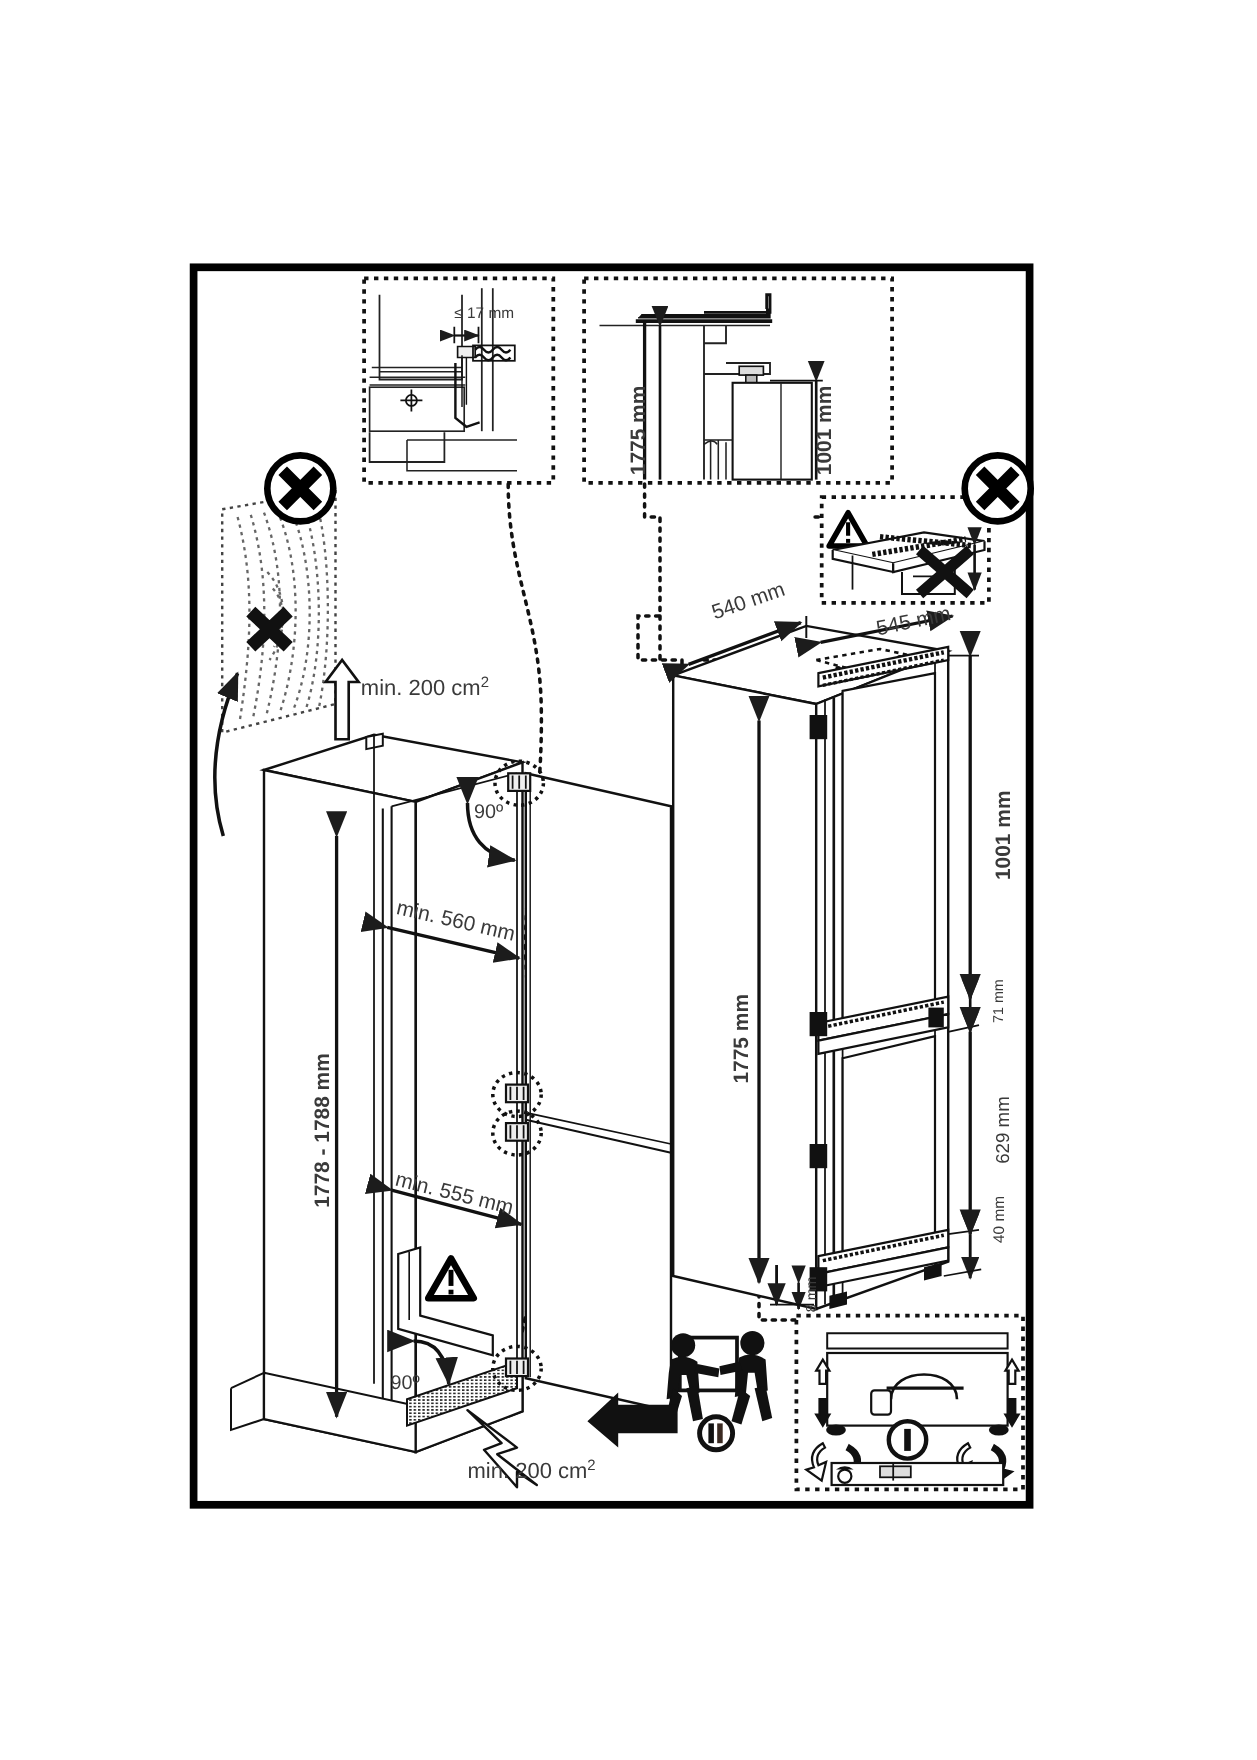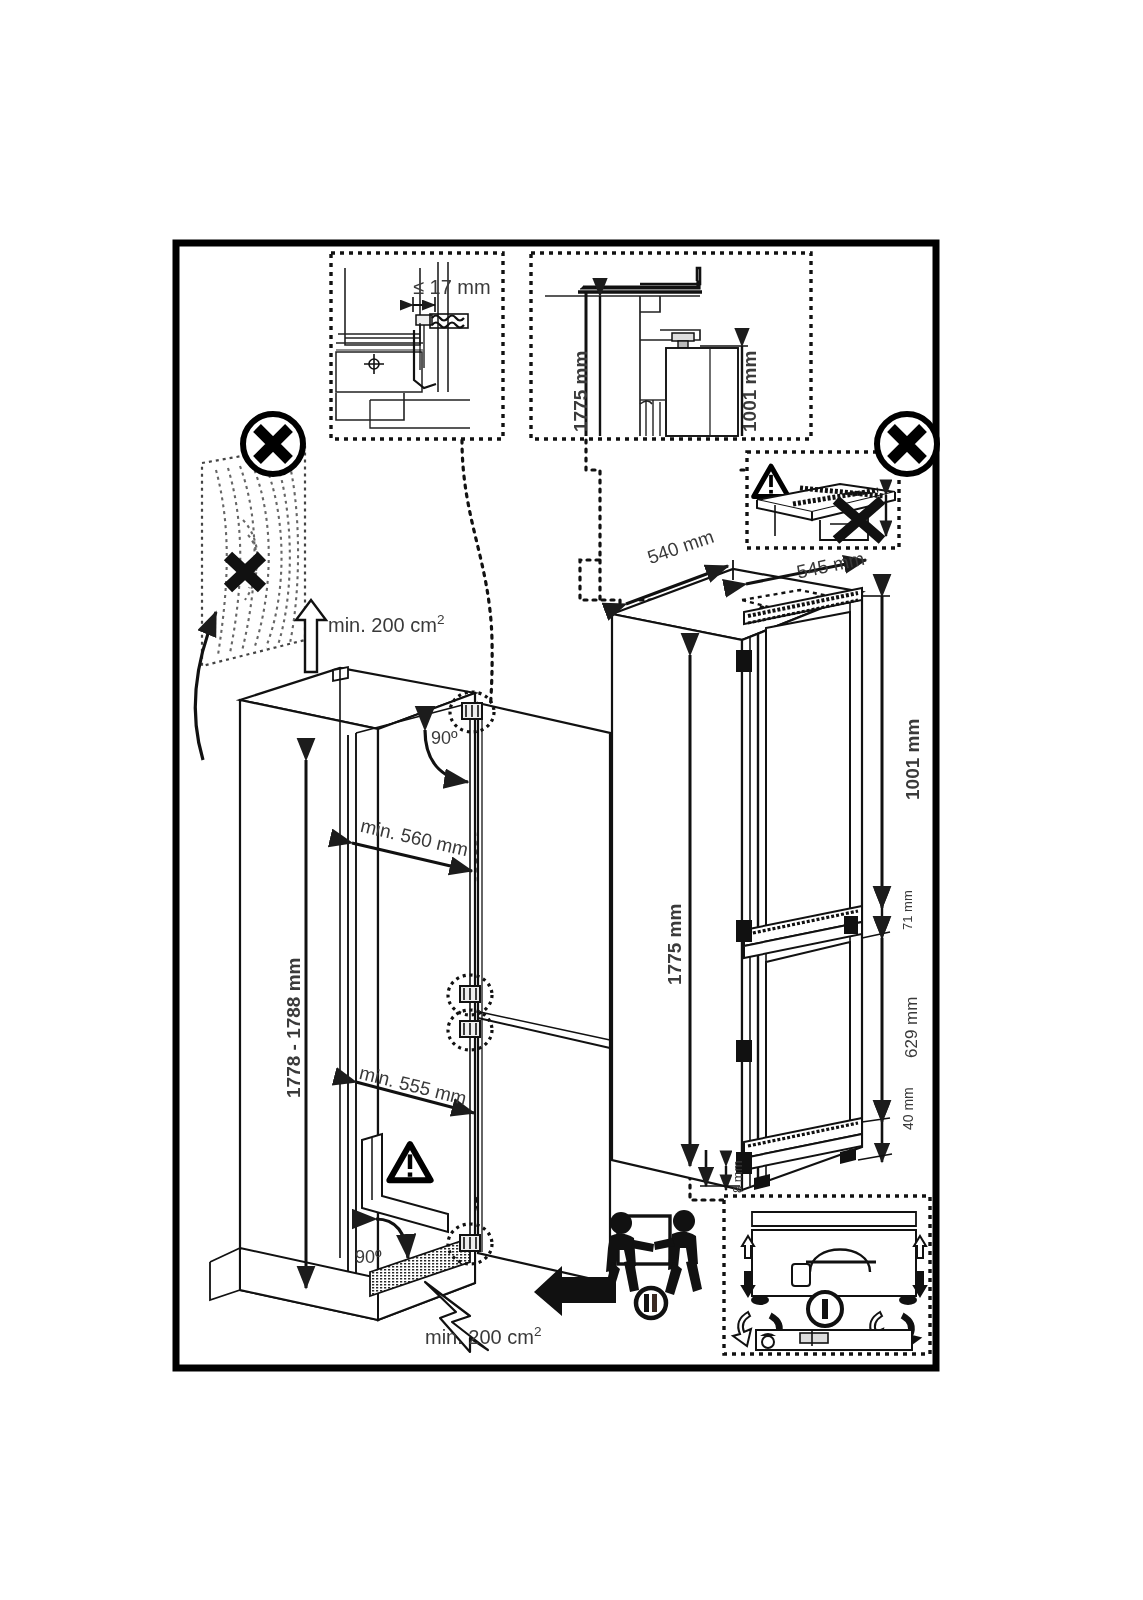--- a/index.html
+++ b/index.html
@@ -393,21 +393,21 @@
 
     <rect x="756" y="1330" width="156" height="20" fill="#ffffff" stroke="#111" stroke-width="2"></rect>
     <rect x="800" y="1333" width="28" height="10" fill="#ddd" stroke="#111" stroke-width="1.6"></rect>
     <path d="M812 1330 L812 1346" stroke="#111" stroke-width="1.6"></path>
     <circle cx="768" cy="1342" r="6" fill="none" stroke="#111" stroke-width="2"></circle>
     <path d="M760 1336 q8,-6 16,0" fill="#111"></path>
   </g>
 </svg>
 </div>
 
-<div class="lbl" style="left:413px;top:277px;font-size:20px;">≤ 17 mm</div>
+<div class="lbl" style="left:413px;top:277px;font-size:14px;">≤ 17 mm</div>
 
 <div class="lbl rot90" style="left:571px;top:432px;font-size:19px;font-weight:bold;">1775 mm</div>
 <div class="lbl rot90" style="left:740px;top:432px;font-size:19px;font-weight:bold;">1001 mm</div>
 
 <div class="lbl" style="left:328px;top:613px;font-size:20px;">
   <span>min. 200 cm<span class="sup">2</span></span>
 </div>
 
 <div class="lbl rot90" style="left:284px;top:1098px;font-size:19px;font-weight:bold;">1778 - 1788 mm</div>
 

